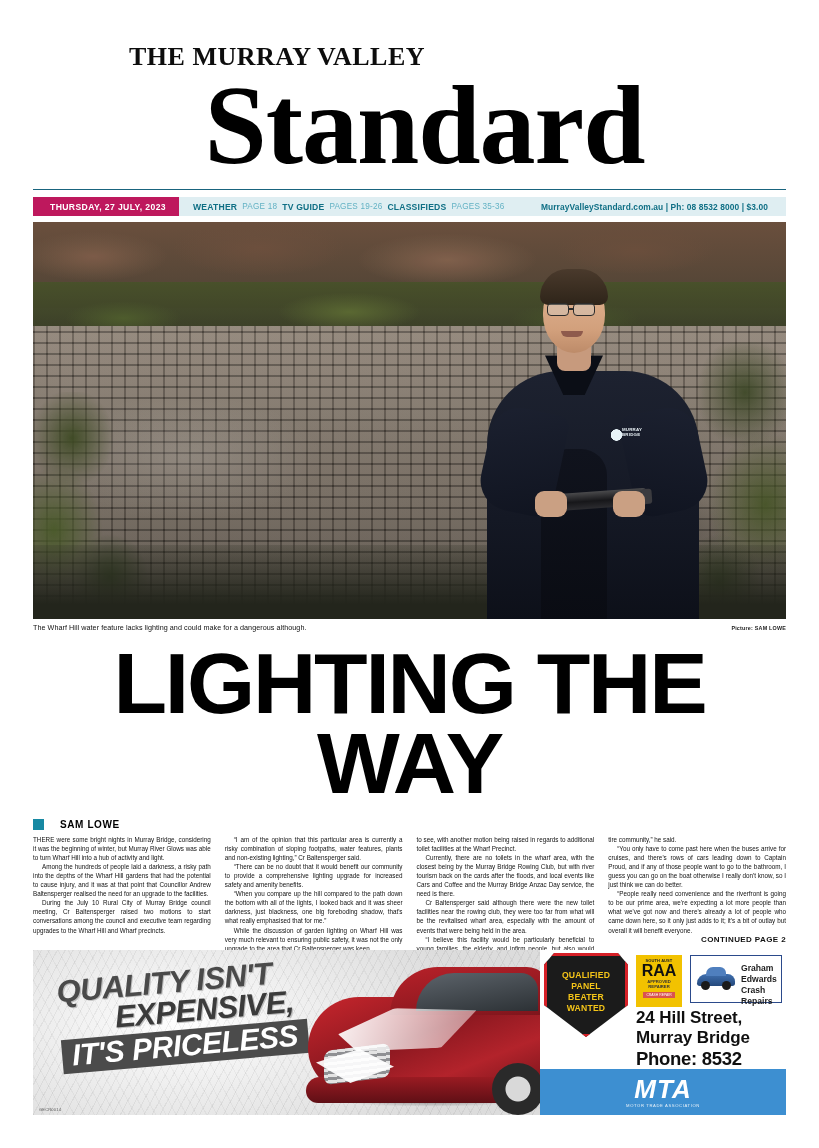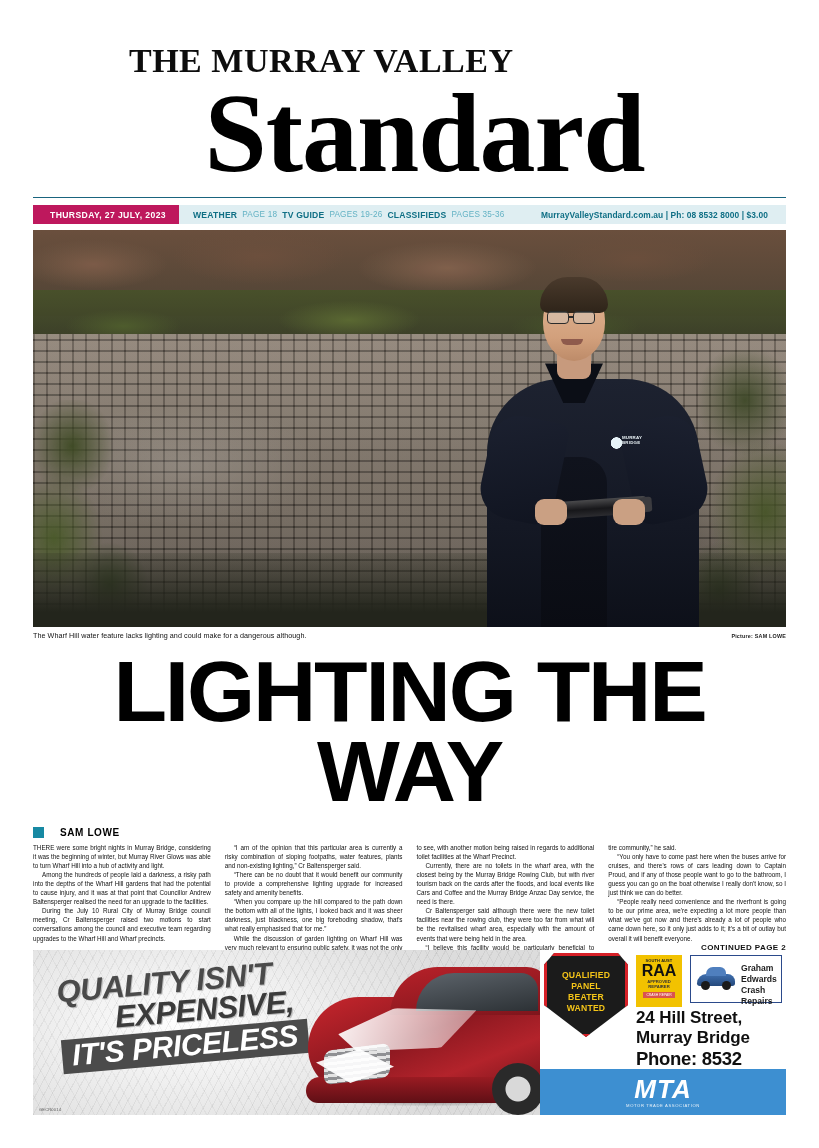--- a/index.html
+++ b/index.html
@@ -14,21 +14,21 @@
     width: 819px; height: 1148px;
     background: #fff;
     padding: 0 33px;
   }
 
   
   .masthead { padding-top: 44px; }
   .masthead-kicker {
     font-family: "Liberation Serif", serif;
     font-weight: bold;
-    font-size: 34px;
+    font-size: 26px;
     letter-spacing: 0.5px;
     color: #0d0d0d;
     padding-left: 96px;
     line-height: 1;
   }
   .masthead-title {
     font-family: "Liberation Serif", serif;
     font-weight: bold;
     font-size: 112px;
     line-height: 0.95;

